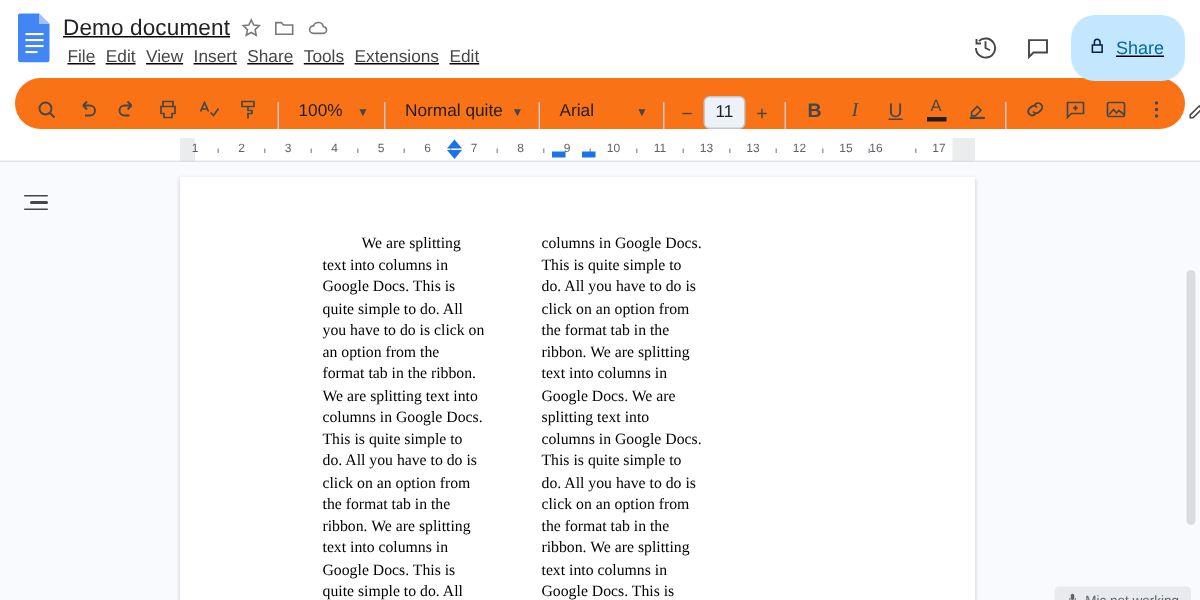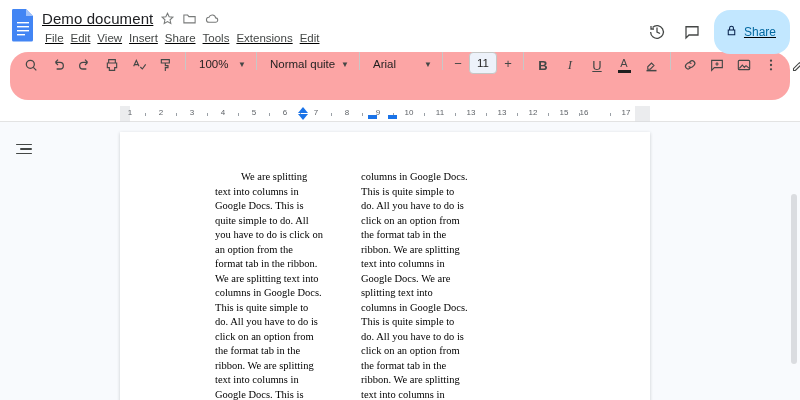--- a/index.html
+++ b/index.html
@@ -45,23 +45,23 @@
   }
   .share-btn {
     display: flex; align-items: center; gap: 6px;
     background: #c2e7ff; color: #0369a1;
     border-radius: 16px; height: 44px; padding: 0 14px 0 11px;
     font-size: 12px;
   }
 
   
   .toolbar {
-    display: flex; align-items: flex-start;
-    height: 48px; margin: 0 10px;
-    background: #fca5a5; border-radius: 18px;
+    display: flex; align-items: flex-end;
+    height: 34px; margin: 0 10px;
+    background: #f97316; border-radius: 18px;
     padding: 0 8px;
     gap: 1px;
   }
   .tb-btn {
     width: 26px; height: 26px; border-radius: 50%;
     display: flex; align-items: center; justify-content: center;
     color: #444746; font-size: 13px; flex: 0 0 auto;
   }
   .tb-sep { width: 1px; height: 18px; background: #c7c7c7; margin: 0 5px; flex:0 0 auto; }
   .zoom-ctl, .style-ctl, .font-ctl {

